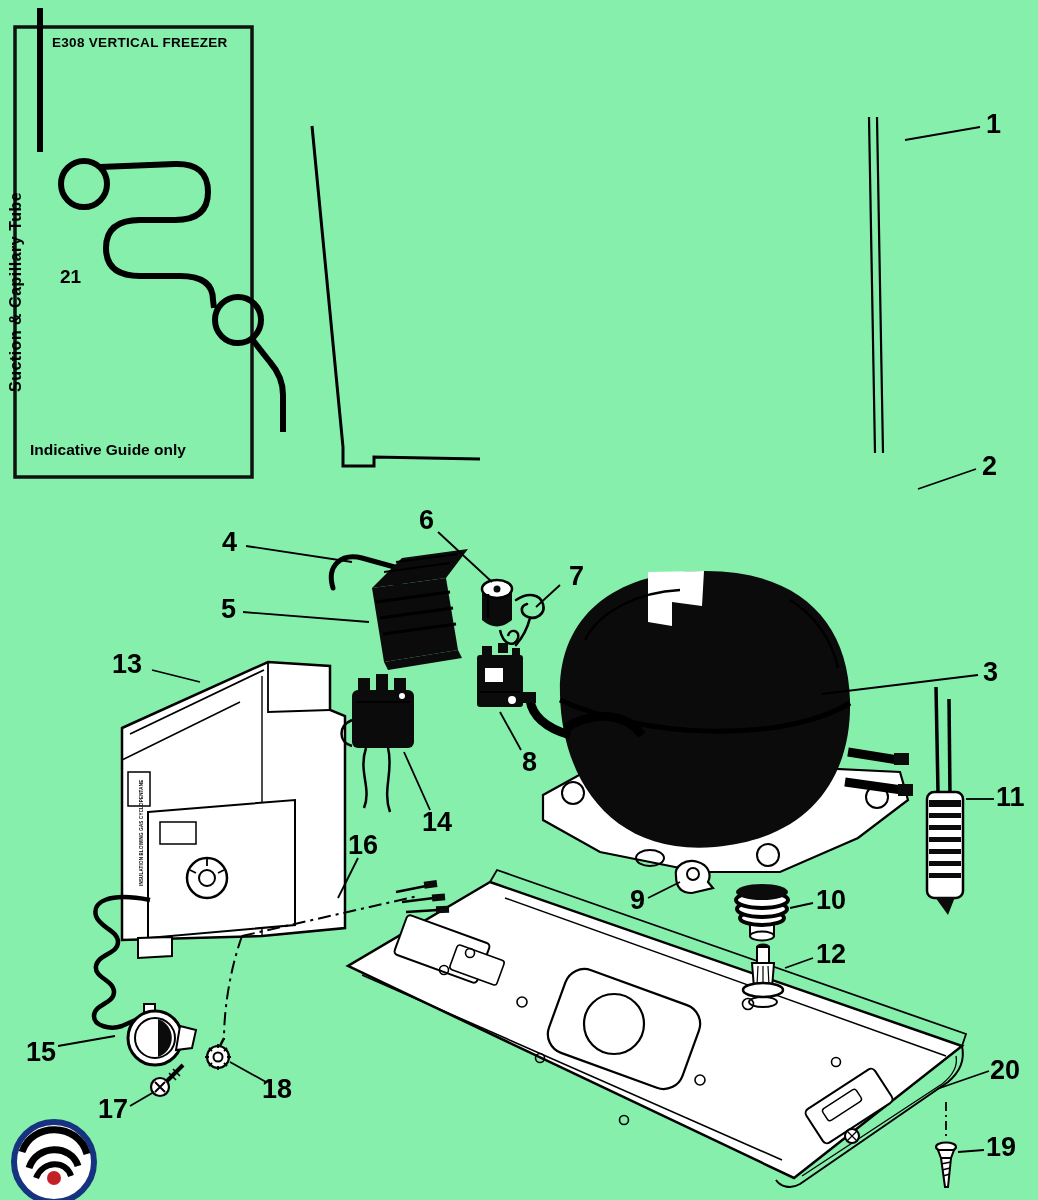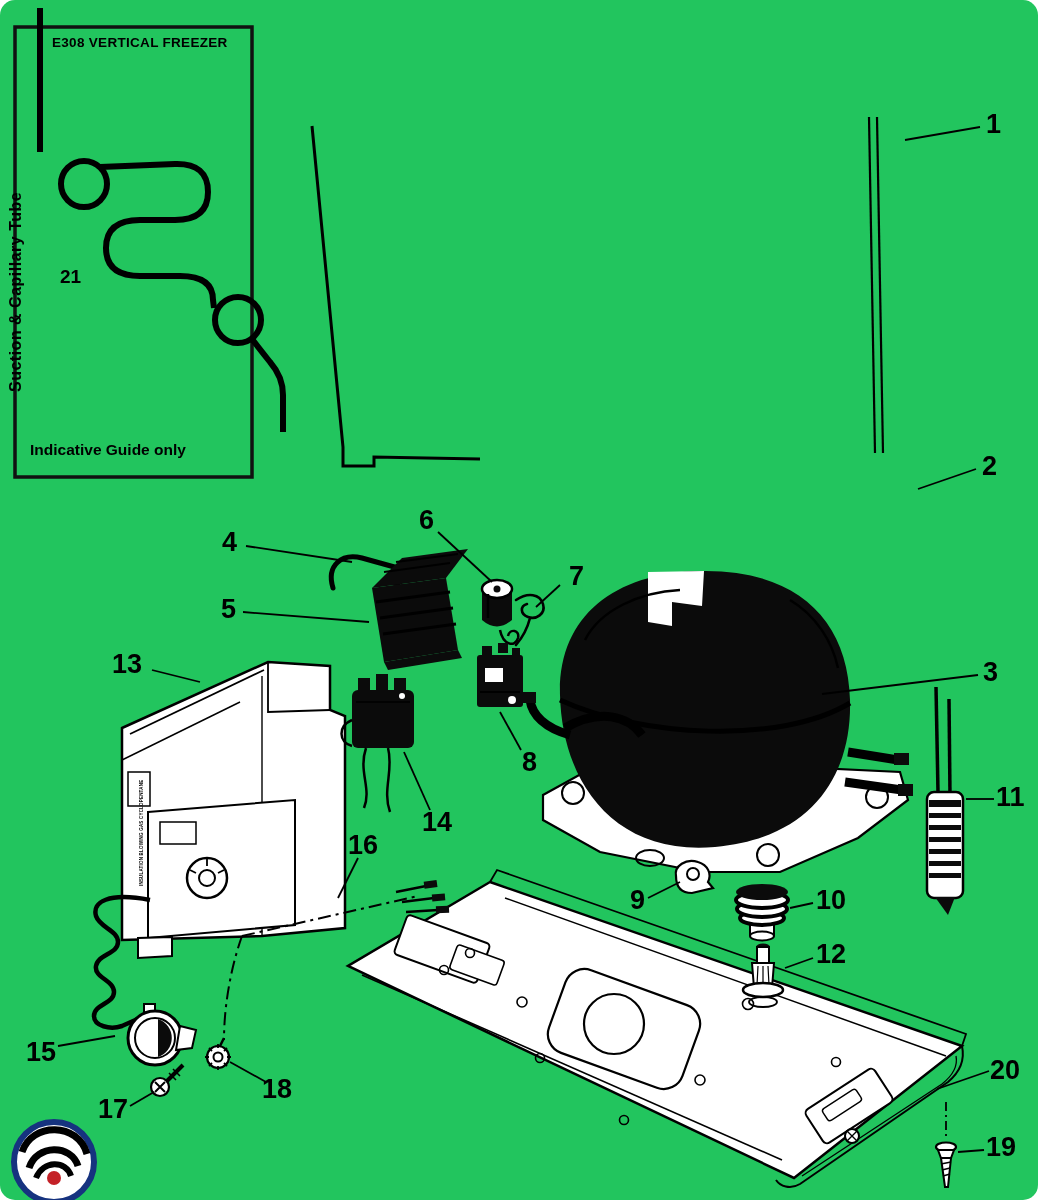--- a/index.html
+++ b/index.html
@@ -1,17 +1,17 @@
 <!DOCTYPE html>
 <html><head>
 <meta charset="utf-8">
 <style>
   html,body{margin:0;padding:0;background:#fff;}
-  .stage{position:relative;width:1038px;height:1200px;background:#22c55e;overflow:hidden;
-         font-family:"Liberation Sans",sans-serif;border-radius:15px;}
+  .stage{position:relative;width:1038px;height:1200px;background:#86efac;overflow:hidden;
+         font-family:"Liberation Sans",sans-serif;}
   svg{position:absolute;left:0;top:0;}
   text{font-family:"Liberation Sans",sans-serif;fill:#000;}
   .callout{font-size:27px;font-weight:bold;}
   .inset-title{font-size:13.5px;font-weight:bold;letter-spacing:.3px;}
   .inset-side{font-size:16px;font-weight:bold;letter-spacing:.5px;}
   .inset-footer{font-size:15.5px;font-weight:bold;}
   .inset-num{font-size:19px;font-weight:bold;}
   .micro{font-size:4.5px;font-weight:bold;letter-spacing:.2px;}
   .ln{stroke:#000;fill:none;}
 </style>

